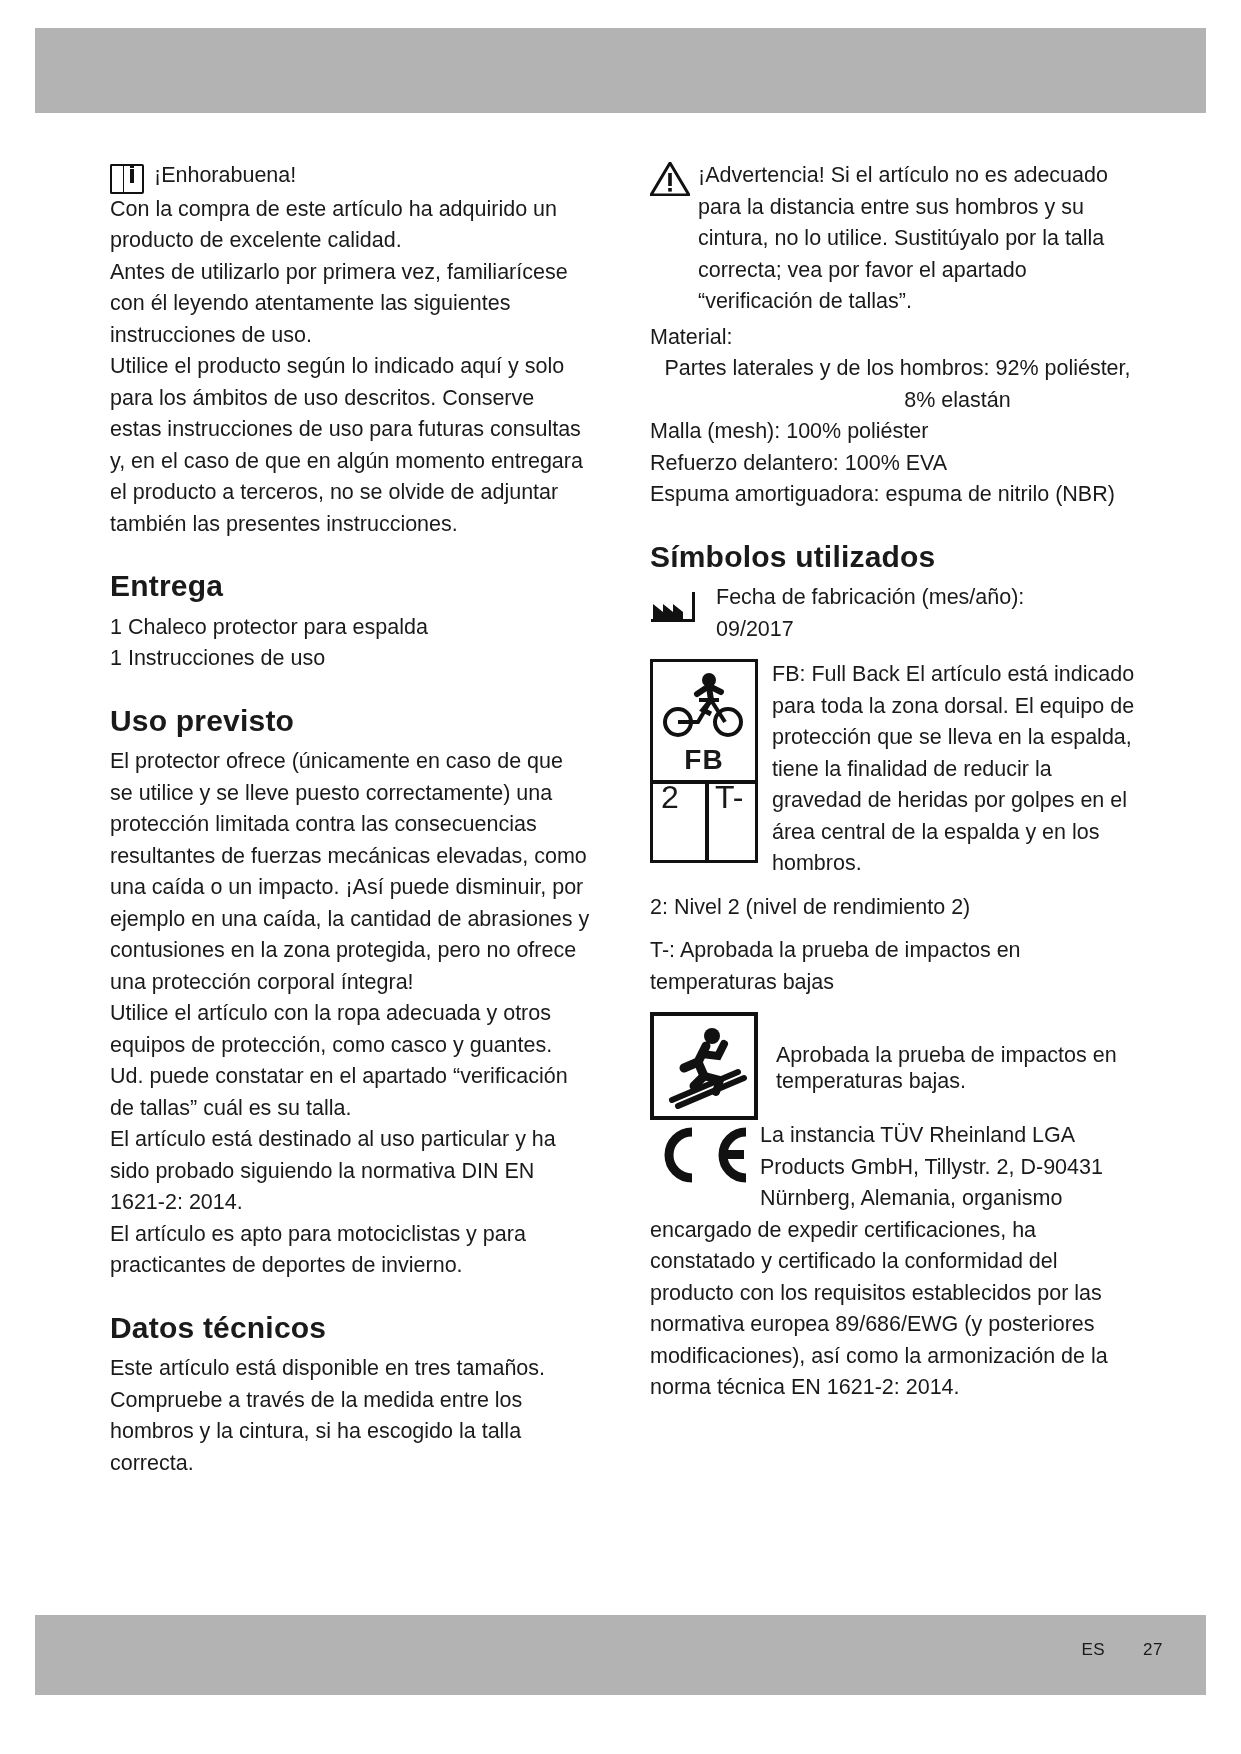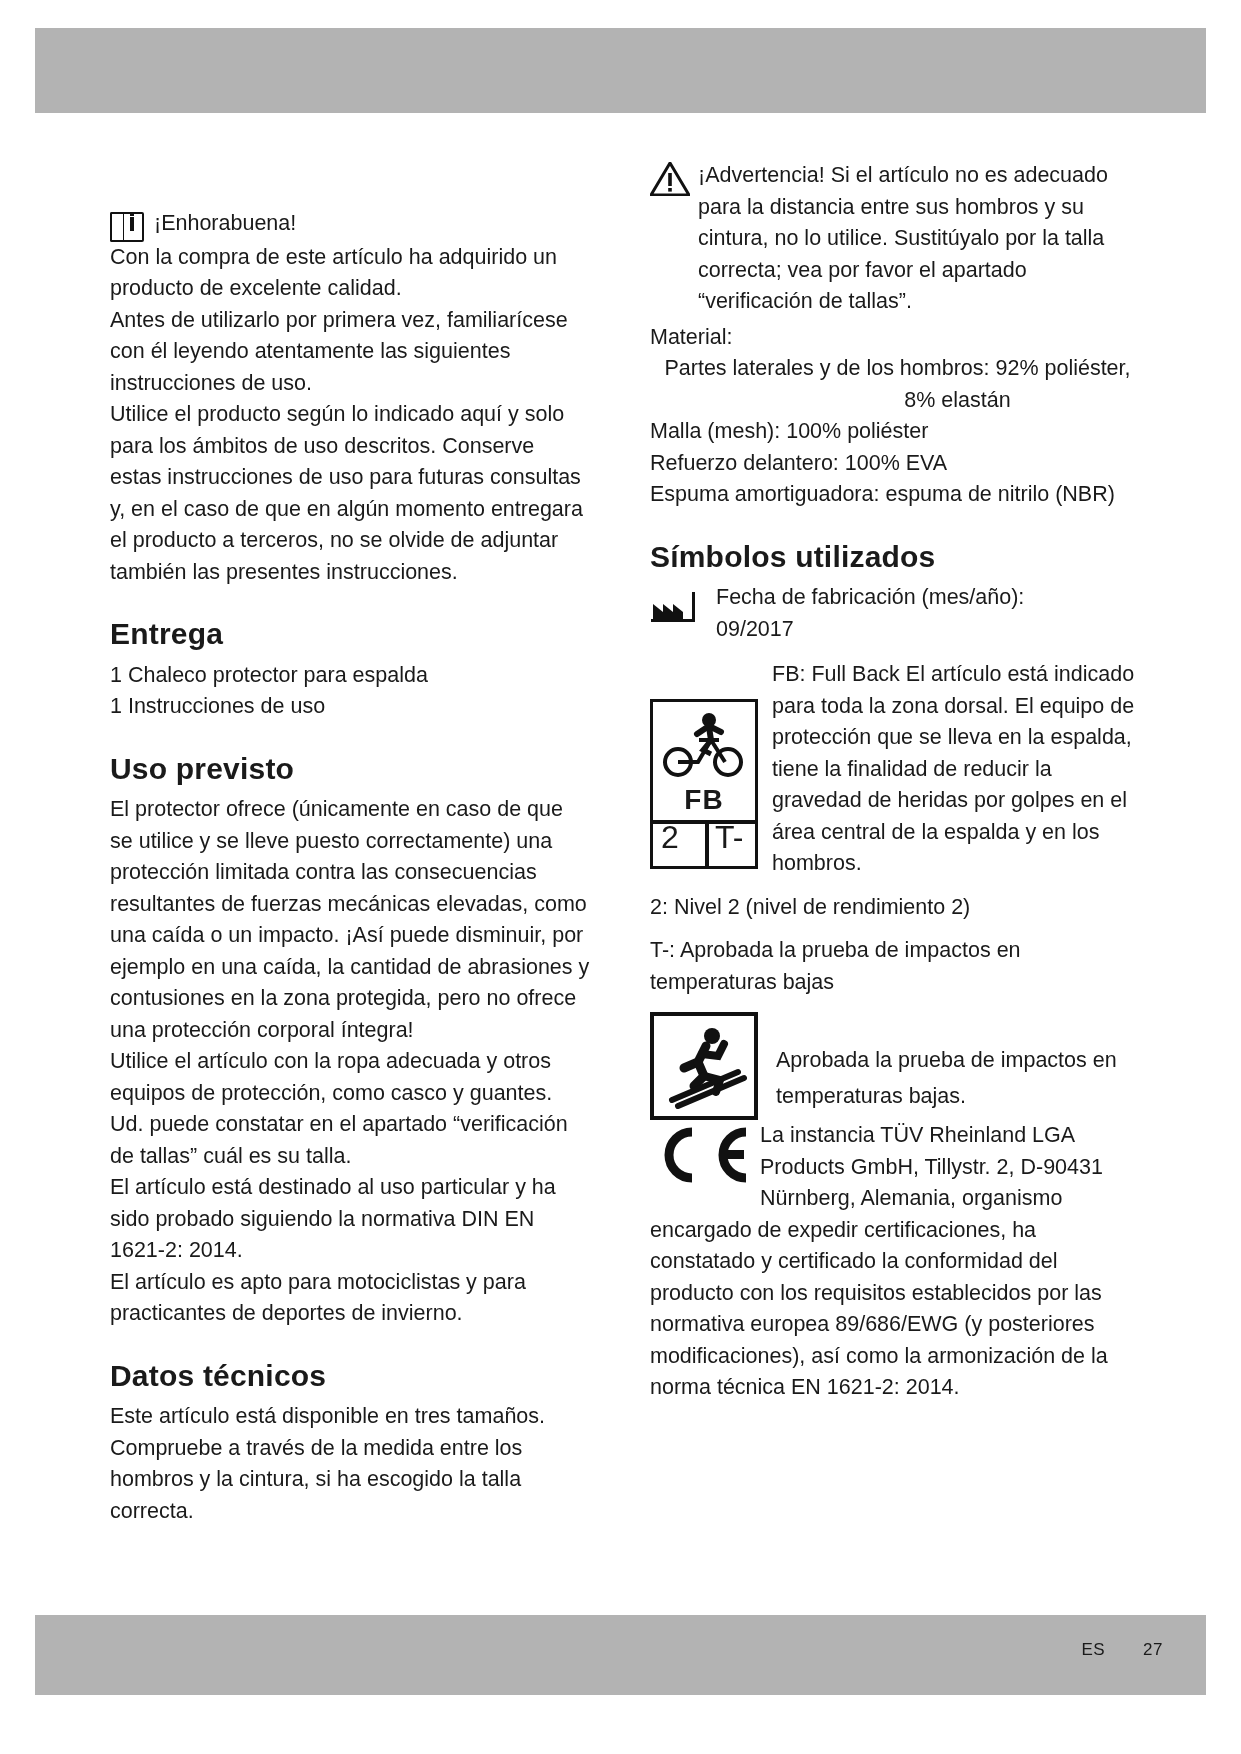--- a/index.html
+++ b/index.html
@@ -101,21 +101,20 @@
     left: 20px; top: 2px;
     width: 4px; height: 4px;
     background: #111;
   }
 
   .intro-line {
     display: flex;
     align-items: flex-end;
     gap: 4px;
     margin-bottom: 2px;
-    margin-top: 48px;
   }
 
   
   .warn-row {
     display: flex;
     align-items: flex-start;
     gap: 8px;
   }
   .warn-tri {
     flex: none;
@@ -151,26 +150,25 @@
   }
 
   
   .fb-wrap {
     margin-top: 14px;
     position: relative;
   }
   .fb-box {
     float: left;
     width: 108px;
-    height: 170px;
+    height: 204px;
     border: 3.5px solid #111;
     margin-right: 14px;
     position: relative;
     box-sizing: border-box;
-    margin-top: 40px;
   }
   .fb-bike {
     position: absolute;
     left: 0; right: 0; top: 4px;
     height: 78px;
   }
   .fb-label {
     position: absolute;
     left: 0; right: 0;
     top: 82px;
@@ -221,21 +219,21 @@
   .skier-box {
     flex: none;
     width: 108px;
     height: 108px;
     border: 4px solid #111;
     box-sizing: border-box;
     position: relative;
   }
   .skier-text {
     padding-top: 30px;
-    line-height: 36px;
+    line-height: 26px;
   }
 
   
   .ce-wrap {
     position: relative;
   }
   .ce-mark {
     float: left;
     width: 100px;
     height: 62px;

